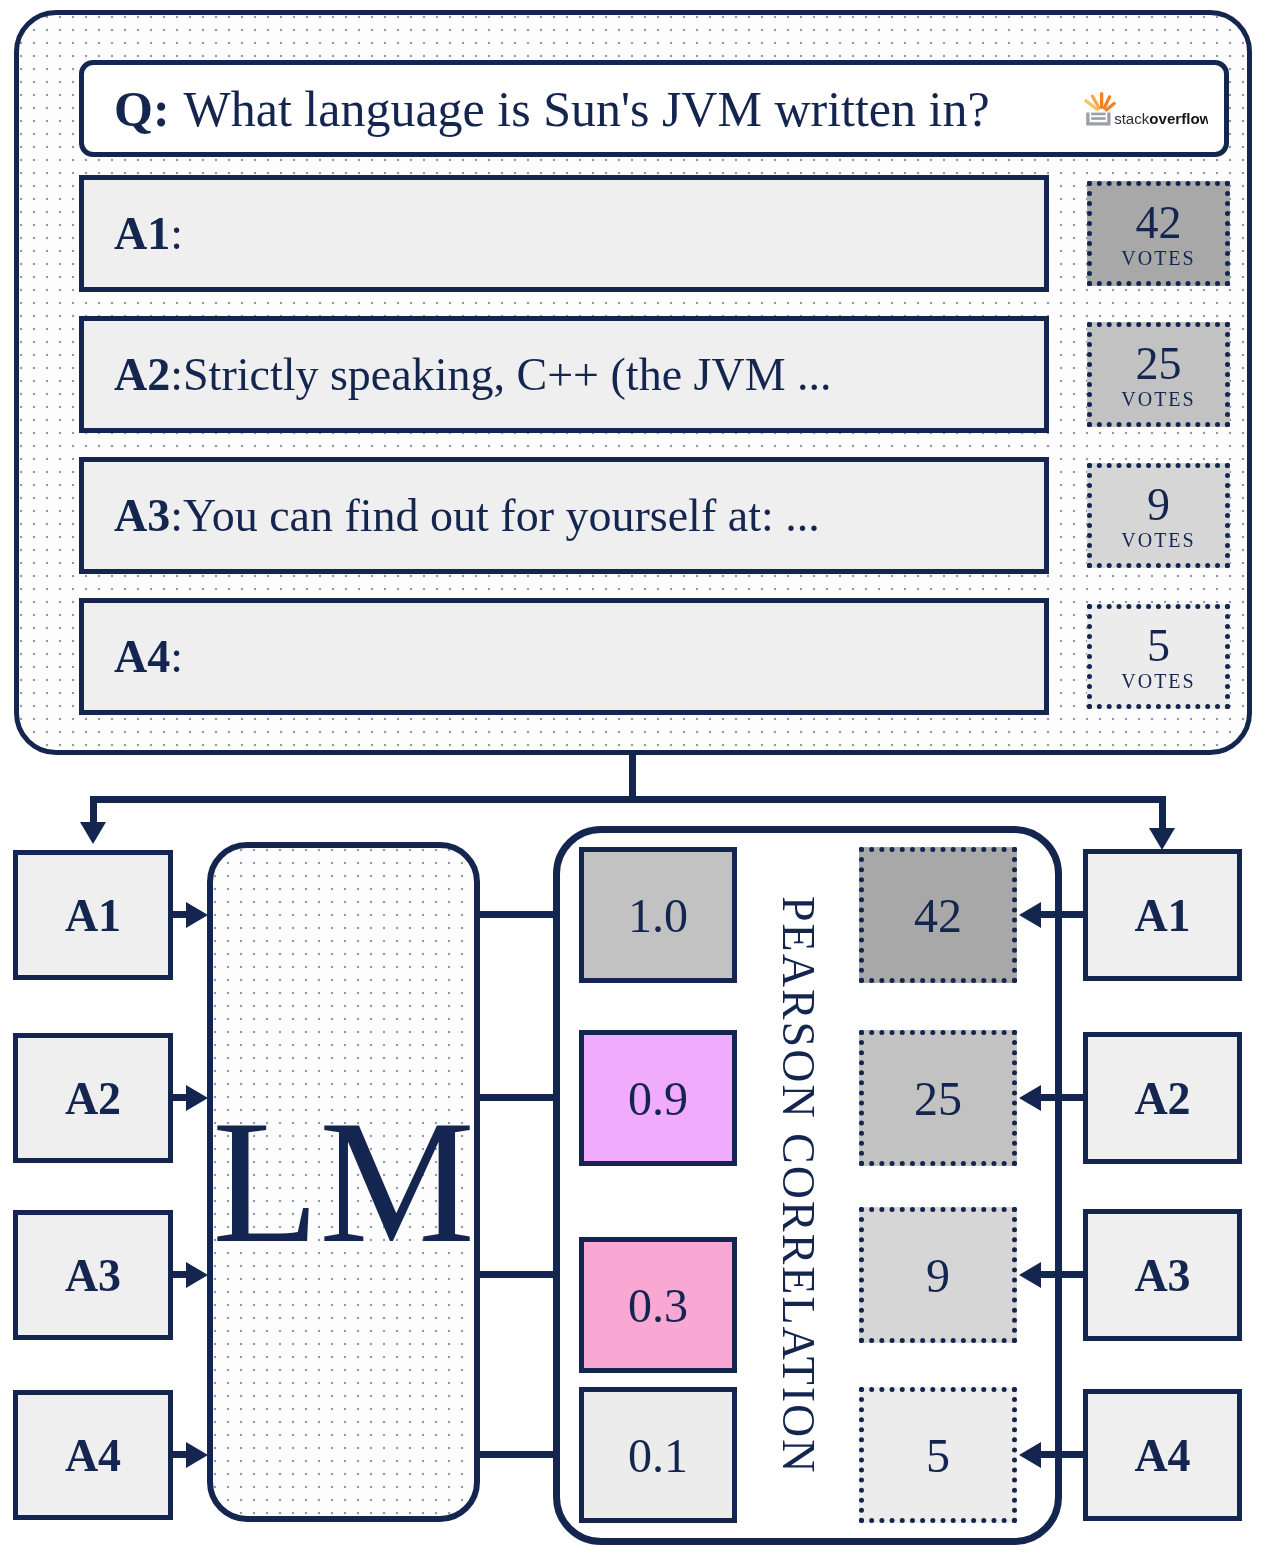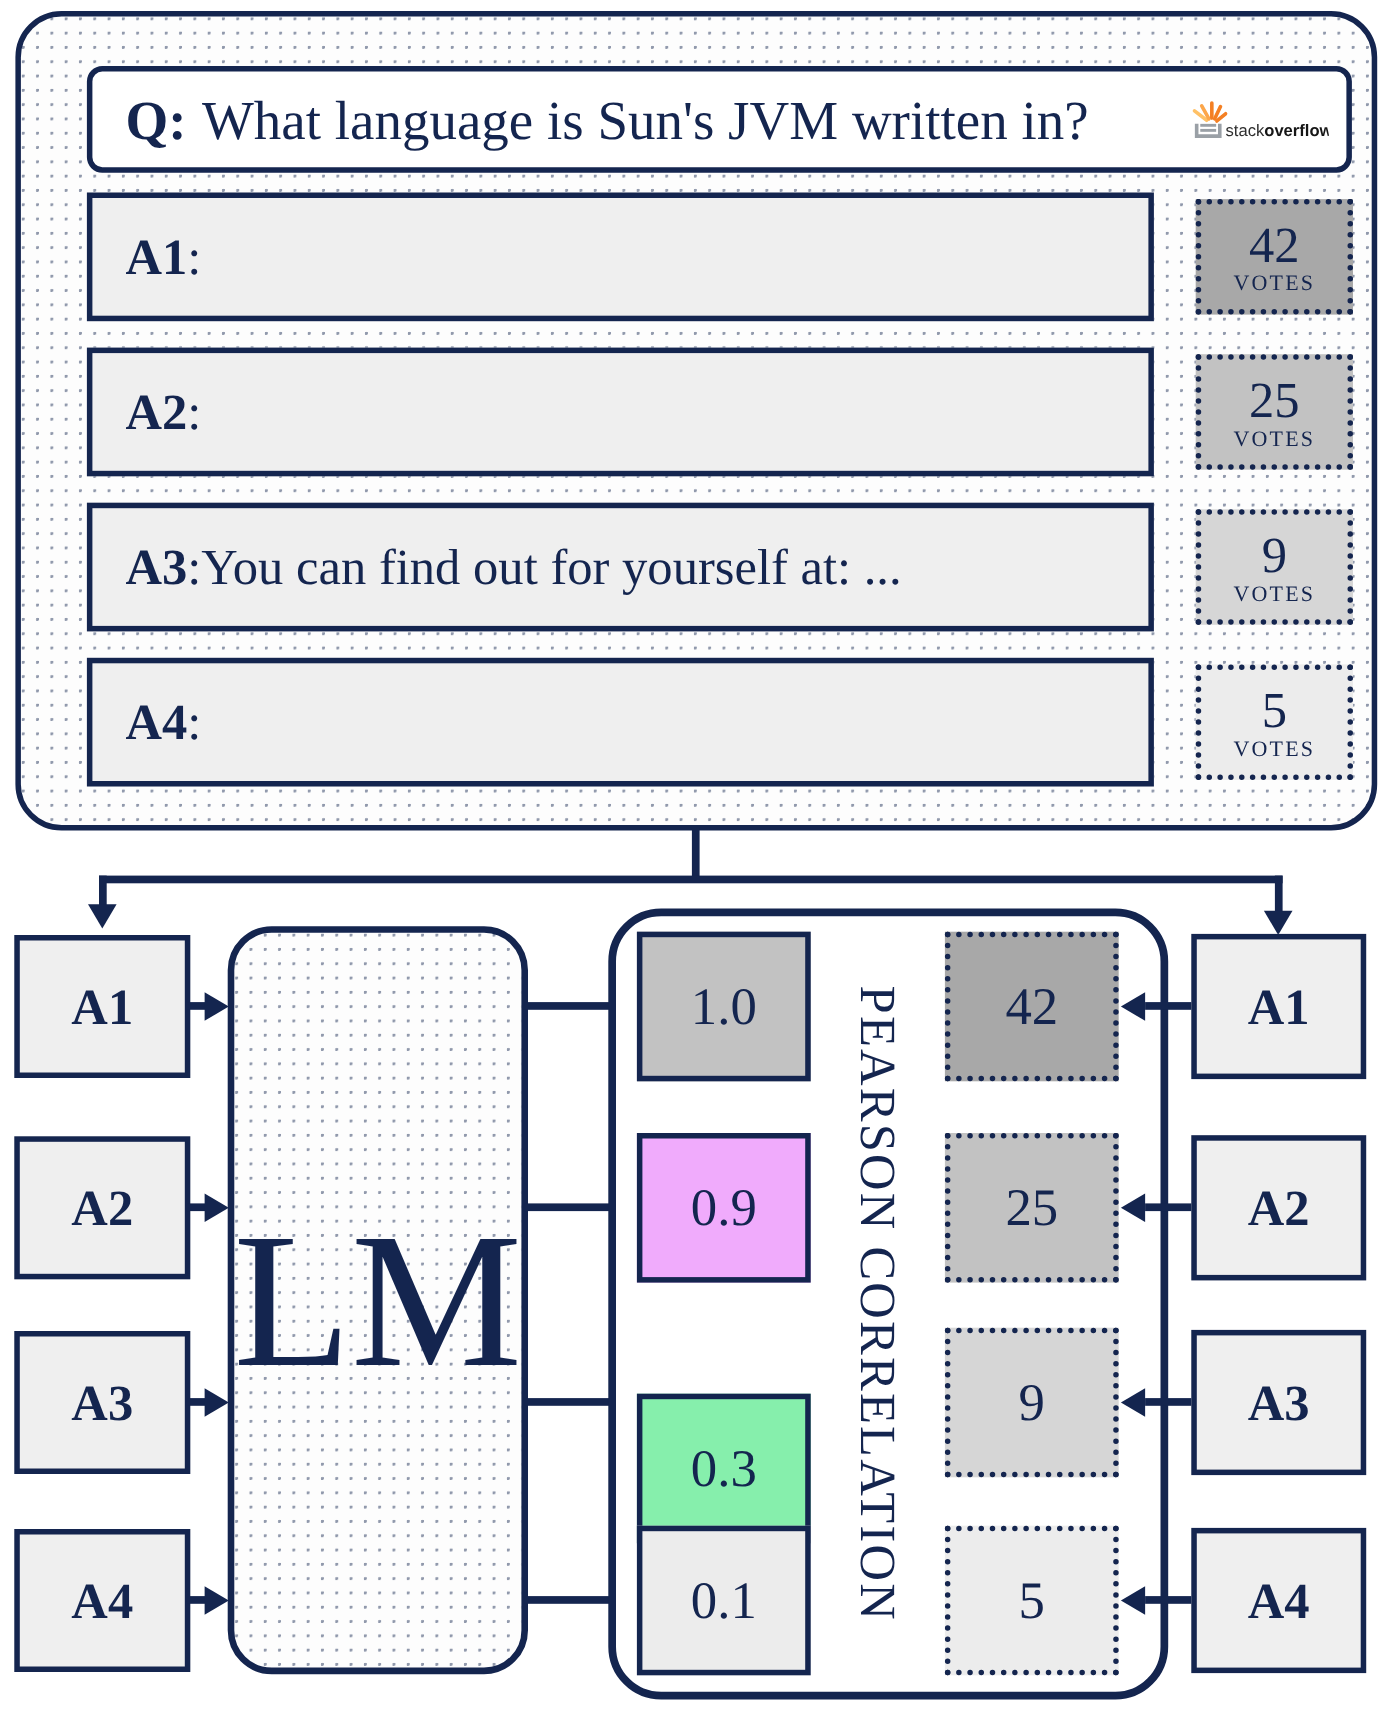--- a/index.html
+++ b/index.html
@@ -100,20 +100,21 @@
       <span>: </span>
   </div>
   <div class="abs vote-box" style="top: 166px; background-color: rgb(168, 168, 168);">
     <div class="vote-num">42</div>
     <div class="vote-label">VOTES</div>
   </div>
 
   <div class="abs answer-box" style="top:301px;">
     <span class="answer-id">A2</span>
       <span>: </span>
+      <span>Strictly speaking, C++ (the JVM ...</span>
   </div>
   <div class="abs vote-box" style="top: 307px; background-color: rgb(194, 194, 194);">
     <div class="vote-num">25</div>
     <div class="vote-label">VOTES</div>
   </div>
 
   <div class="abs answer-box" style="top:442px;">
     <span class="answer-id">A3</span>
       <span>: </span>
       <span>You can find out for yourself at: ...</span>
@@ -163,21 +164,21 @@
 <div class="hline" style="left:477px;top:1271px;width:82px;"></div>
 <div class="tri tri-right" style="left:557px;top:1262px;"></div>
 <div class="hline" style="left:477px;top:1451px;width:82px;"></div>
 <div class="tri tri-right" style="left:557px;top:1442px;"></div>
 
 <div class="abs pearson-container"></div>
 <div class="abs pearson-label">PEARSON CORRELATION</div>
 
 <div class="abs score-box" style="top: 847px; background-color: rgb(194, 194, 194);">1.0</div>
 <div class="abs score-box" style="top: 1030px; background-color: #f0abfc;">0.9</div>
-<div class="abs score-box" style="top: 1267px; background-color: #86efac;">0.3</div>
+<div class="abs score-box" style="top: 1237px; background-color: #f9a8d4;">0.3</div>
 <div class="abs score-box" style="top: 1387px; background-color: rgb(236, 236, 236);">0.1</div>
 
 <div class="abs vote2-box" style="top: 847px; background-color: rgb(168, 168, 168);">42</div>
 <div class="abs vote2-box" style="top: 1030px; background-color: rgb(194, 194, 194);">25</div>
 <div class="abs vote2-box" style="top: 1207px; background-color: rgb(214, 214, 214);">9</div>
 <div class="abs vote2-box" style="top: 1387px; background-color: rgb(236, 236, 236);">5</div>
 
 <div class="tri tri-left" style="left:1019px;top:902px;"></div>
 <div class="hline" style="left:1041px;top:911px;width:44px;"></div>
 <div class="tri tri-left" style="left:1019px;top:1085px;"></div>

